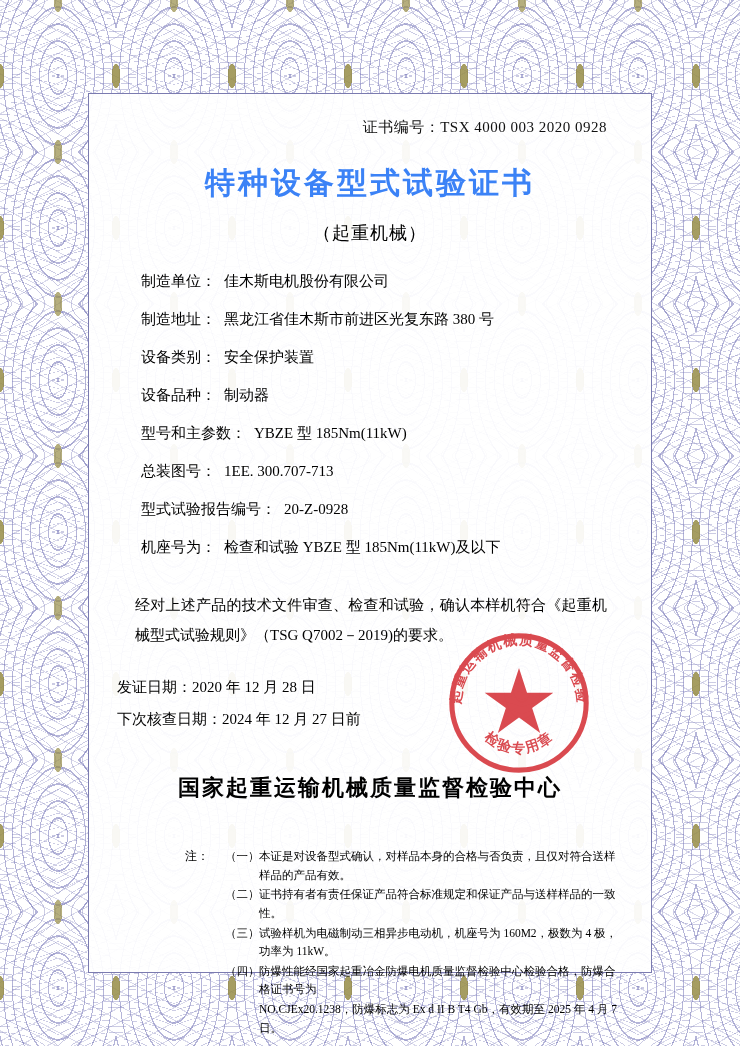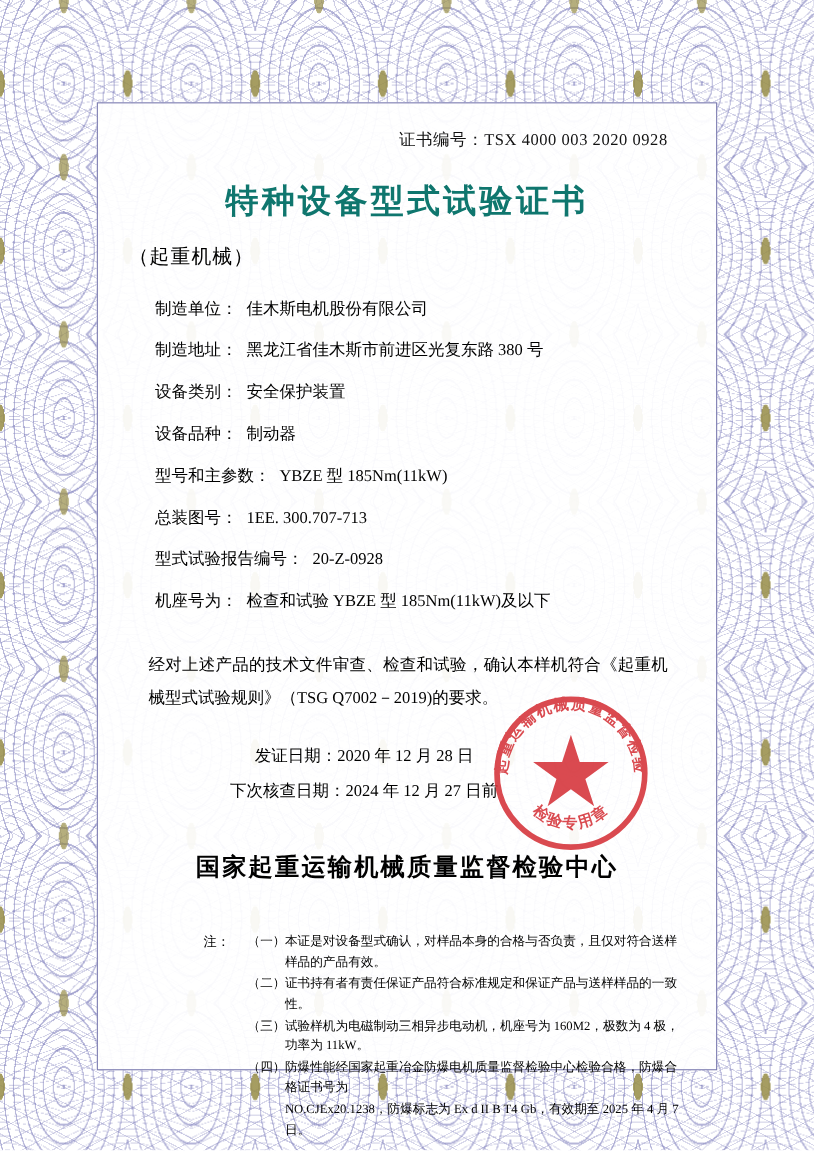--- a/index.html
+++ b/index.html
@@ -78,23 +78,24 @@
     padding-right: 16px;
     letter-spacing: 0.5px;
   }
 
   .title {
     text-align: center;
     font-size: 30px;
     font-weight: bold;
     letter-spacing: 3px;
     margin-top: 26px;
-    color: #0f766e;
+    color: #3b82f6;
   }
   .subtitle {
+    text-align: center;
     font-size: 18px;
     margin-top: 17px;
     color: #000;
     letter-spacing: 1px;
   }
 
   .fields {
     margin-top: 26px;
     padding-left: 24px;
   }
@@ -117,21 +118,21 @@
     margin-top: 32px;
     padding: 0 16px 0 18px;
     font-size: 15px;
     line-height: 2.0;
     color: #000;
     text-align: justify;
   }
 
   .dates {
     margin-top: 28px;
-    text-align: center;
+    text-align: left;
     padding-right: 78px;
     font-size: 15px;
     color: #000;
     position: relative;
     z-index: 2;
   }
   .dates div {
     margin-bottom: 13px;
   }
 

